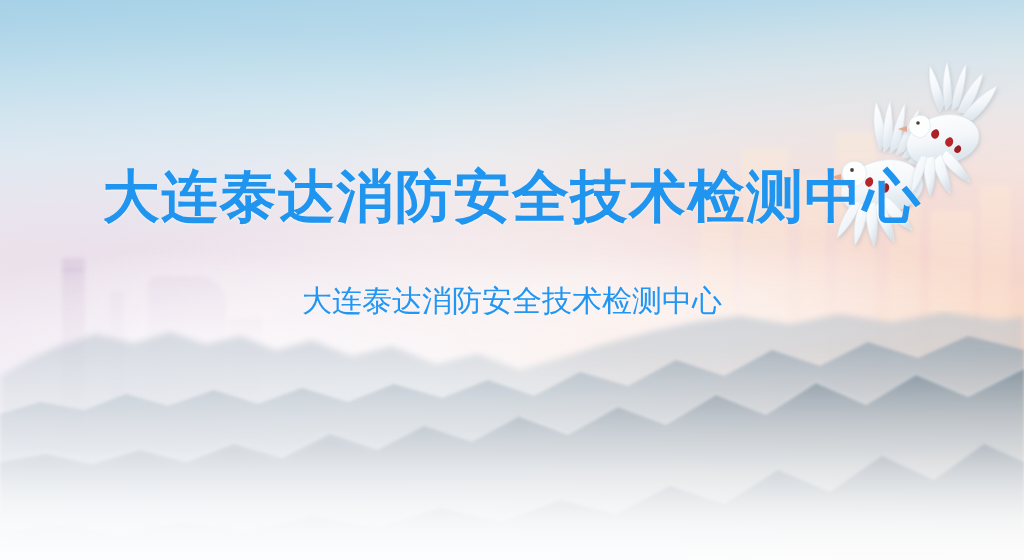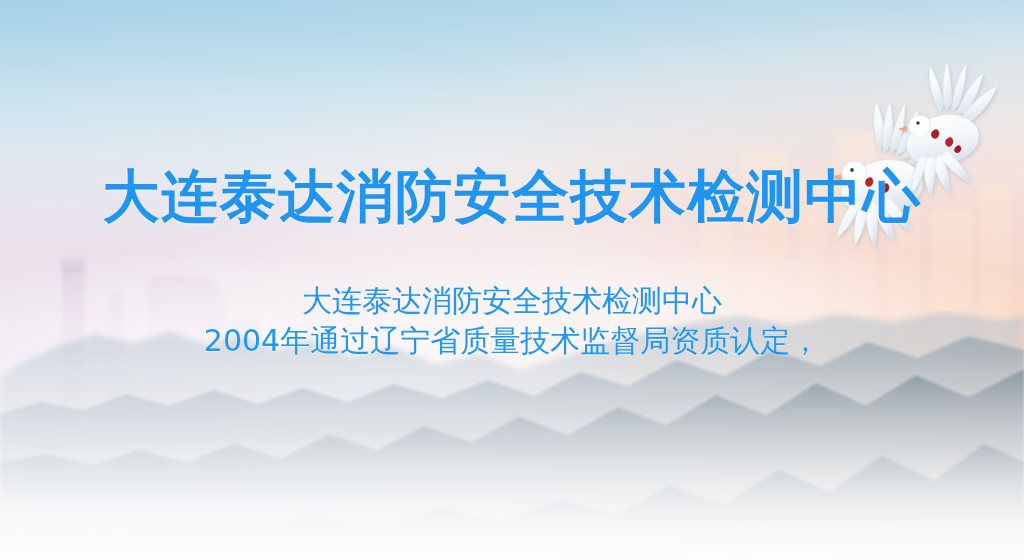--- a/index.html
+++ b/index.html
@@ -335,17 +335,16 @@
         <path fill="#9f1f24" d="M957,146 C959,144 962,147 961,150 C960,153 957,154 955,152 C953,150 955,147 957,146 Z"></path>
       </g>
     </svg>
   </div>
 
   <div class="content">
     <h1 class="headline">大连泰达消防安全技术检测中心</h1>
 
     <div class="subtext">
       <span class="line">大连泰达消防安全技术检测中心</span>
-      <span class="line">2004年通过辽宁省质量技术监督局资质认定，</span>
     </div>
   </div>
 
 </div>
 
 </body></html>

